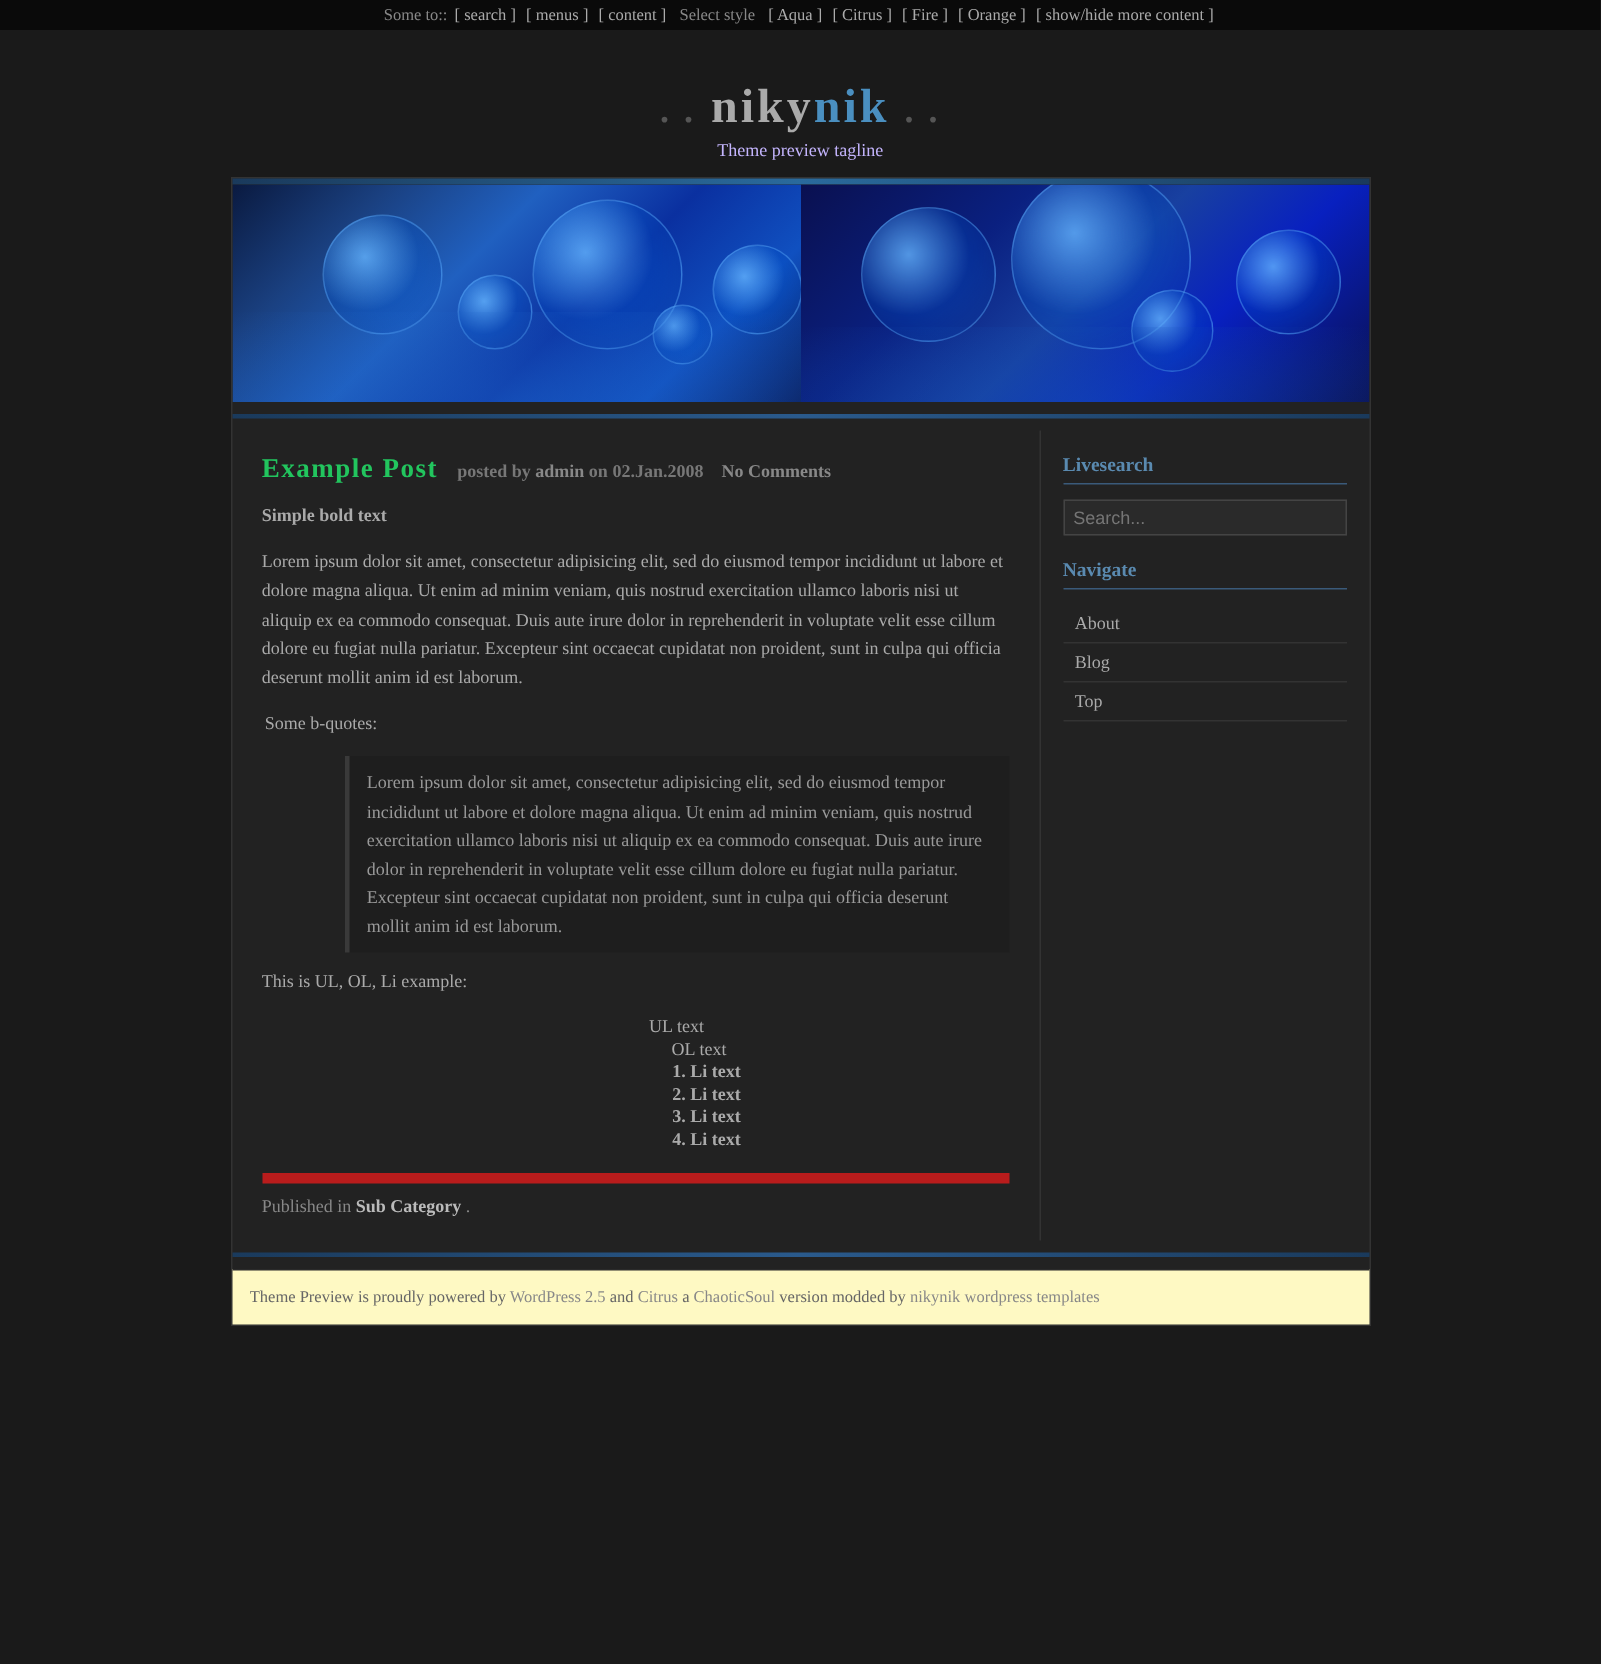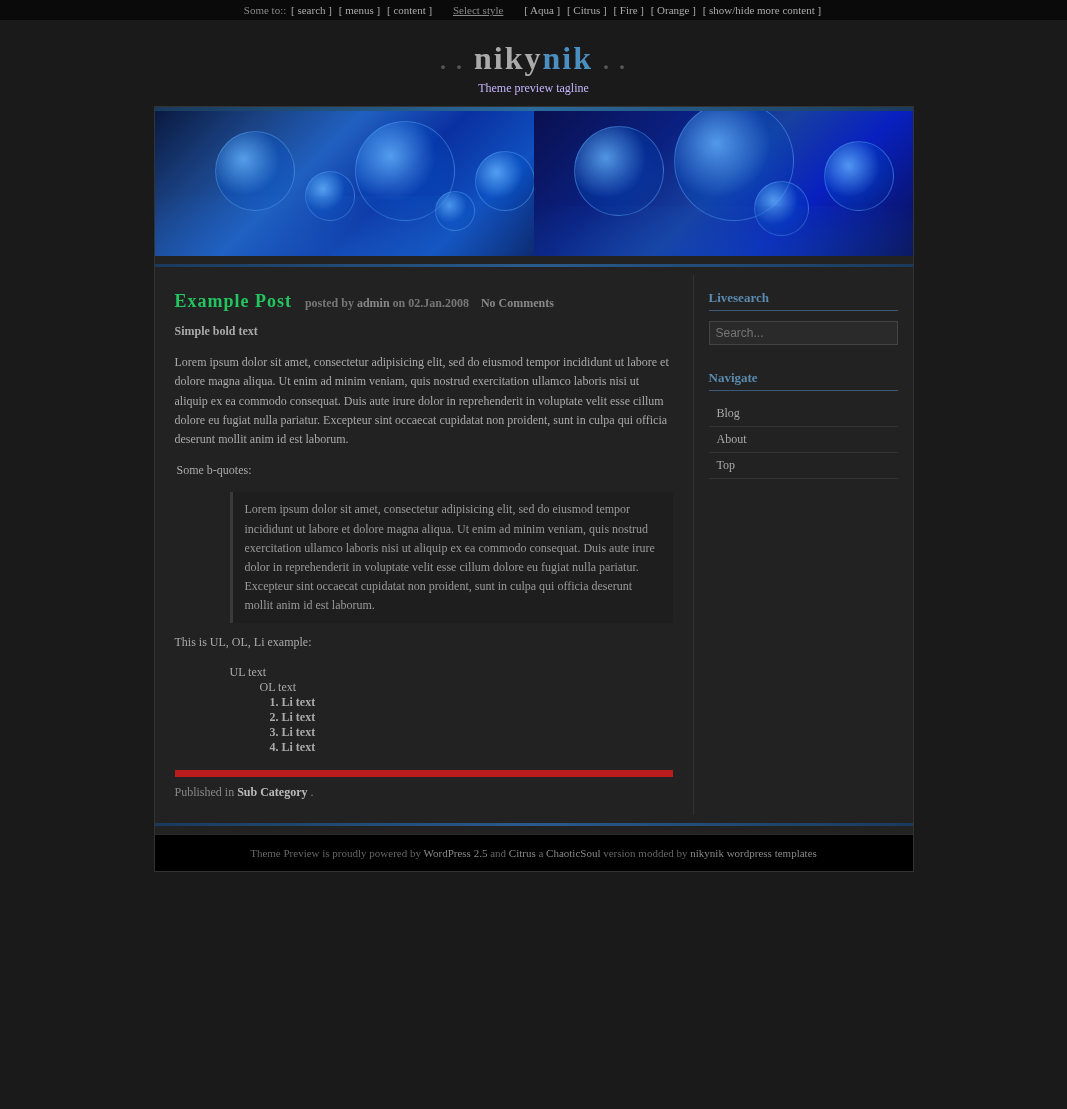--- a/index.html
+++ b/index.html
@@ -18,34 +18,34 @@
       padding: 4px 10px;
       text-align: center;
     }
     #skip-bar a {
       color: #aaa;
       text-decoration: none;
       margin: 0 2px;
     }
     #skip-bar .select-style {
       color: #888;
-      margin: 0 16px;
-      text-decoration: underline;
+      margin: 0 4px;
     }
 
     
     #header {
       text-align: center;
       padding: 20px 0 10px;
     }
     #site-title {
       font-size: 32px;
       font-weight: bold;
       color: #ccc;
       letter-spacing: 2px;
+      margin-top: 12px;
     }
     #site-title .dots {
       color: #555;
       font-size: 24px;
     }
     #site-title .niky {
       color: #aaa;
       font-weight: bold;
     }
     #site-title .nik {
@@ -177,20 +177,21 @@
       list-style: none;
       margin: 0;
     }
     .list-section ol {
       list-style: decimal;
       margin-left: 20px;
       font-weight: bold;
     }
     .ul-item {
       margin-bottom: 2px;
+      text-align: center;
     }
 
     .post-footer {
       margin-top: 15px;
       font-size: 12px;
       color: #888;
       padding-top: 8px;
       border-top: 7px solid #b91c1c;
     }
     .post-footer a {
@@ -220,38 +221,36 @@
       width: 100%;
       padding: 4px 6px;
       background-color: #2a2a2a;
       border: 1px solid #444;
       color: #aaa;
       font-size: 12px;
       margin-bottom: 15px;
     }
 
     .navigate-section {
-      margin-top: 10px;
     }
 
     .nav-item {
       display: block;
       padding: 5px 8px;
       color: #aaa;
       text-decoration: none;
       font-size: 12px;
       border-bottom: 1px solid #333;
     }
 
     
     #footer {
-      background-color: #000000;
+      background-color: #fef9c3;
       color: #666;
       font-size: 11px;
-      text-align: center;
       padding: 12px;
       border-top: 1px solid #2a2a2a;
     }
     #footer a {
       color: #888;
       text-decoration: none;
     }
   </style>
 </head>
 <body>
@@ -358,22 +357,22 @@
         </div>
       </article>
     </div>
 
     <div id="sidebar">
       <div class="sidebar-section-title">Livesearch</div>
       <input type="text" class="search-box" placeholder="Search..." style="">
 
       <div class="navigate-section">
         <div class="sidebar-section-title">Navigate</div>
+        <a href="#" class="nav-item">About</a>
         <a href="#" class="nav-item">Blog</a>
-        <a href="#" class="nav-item">About</a>
         <a href="#" class="nav-item">Top</a>
       </div>
     </div>
   </div>
 
   <div class="section-divider"></div>
 
   <div id="footer">
     <span>Theme Preview is proudly powered by</span>
     <a href="#">WordPress 2.5</a>

